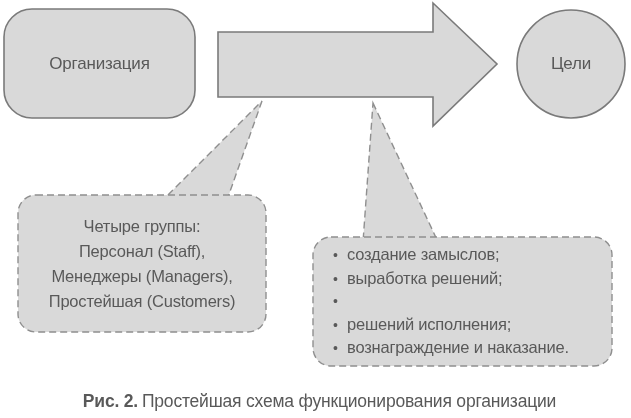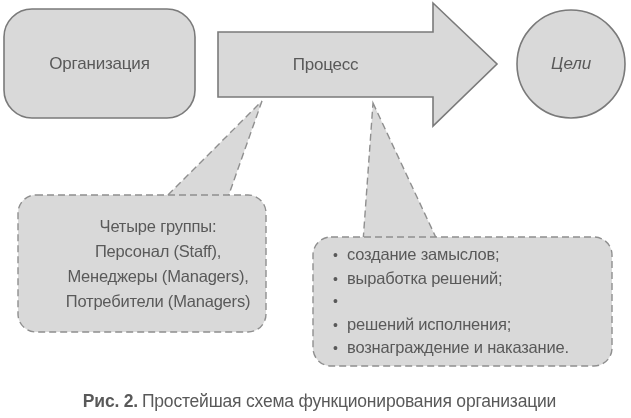--- a/index.html
+++ b/index.html
@@ -10,21 +10,21 @@
   .stage svg{position:absolute;left:0;top:0;}
   .solid-shape{stroke:#7a7a7a;stroke-width:1.6;}
   .dashed-shape{stroke:#8f8f8f;stroke-width:1.4;stroke-dasharray:7 4;}
   .lbl{
     position:absolute;display:flex;align-items:center;justify-content:center;
     font-size:17px;letter-spacing:-0.2px;color:#595959;
   }
   .callout-left-text{
     position:absolute;left:18px;top:196px;width:248px;height:136px;
     display:flex;flex-direction:column;align-items:center;justify-content:center;
-    font-size:16.5px;line-height:25px;text-align:center;letter-spacing:-0.2px;padding-left:16px;
+    font-size:16.5px;line-height:25px;text-align:center;letter-spacing:-0.2px;
   }
   .callout-right-list{
     position:absolute;left:313px;top:237px;width:299px;height:129px;
     display:flex;flex-direction:column;justify-content:center;
     font-size:16.5px;line-height:22.5px;letter-spacing:-0.2px;
     padding-left:0;box-sizing:border-box;
   }
   .li{display:flex;align-items:baseline;padding-left:20px;}
   .bullet{width:14px;flex:0 0 14px;font-size:14px;}
   .caption{
@@ -47,28 +47,27 @@
     <rect class="dashed-shape" x="313" y="237" width="299" height="129" rx="18" ry="18" fill="#d9d9d9"></rect>
 
     <rect class="solid-shape" x="4" y="9" width="191" height="109" rx="28" ry="28" fill="#d9d9d9"></rect>
 
     <polygon class="solid-shape" points="218,32 433,32 433,3 497,64 433,126 433,97 218,97" fill="#d9d9d9"></polygon>
 
     <circle class="solid-shape" cx="571" cy="64" r="54" fill="#d9d9d9"></circle>
   </svg>
 
   <div class="lbl" style="left:4px;top:9px;width:191px;height:109px;">Организация</div>
-  <div class="lbl" style="left:218px;top:32px;width:215px;height:65px;">Процесс</div>
-  <div class="lbl" style="left:517px;top:10px;width:108px;height:108px;font-style:italic;">Цели</div>
+  <div class="lbl" style="left:517px;top:10px;width:108px;height:108px;">Цели</div>
 
   <div class="callout-left-text">
     <div>Четыре группы:</div>
     <div>Персонал (Staff),</div>
     <div>Менеджеры (Managers),</div>
-    <div>Потребители (Managers)</div>
+    <div>Простейшая (Customers)</div>
   </div>
 
   <div class="callout-right-list">
     <div class="li">
       <span class="bullet">•</span>
       <span>создание замыслов;</span>
     </div>
     <div class="li">
       <span class="bullet">•</span>
       <span>выработка решений;</span>

